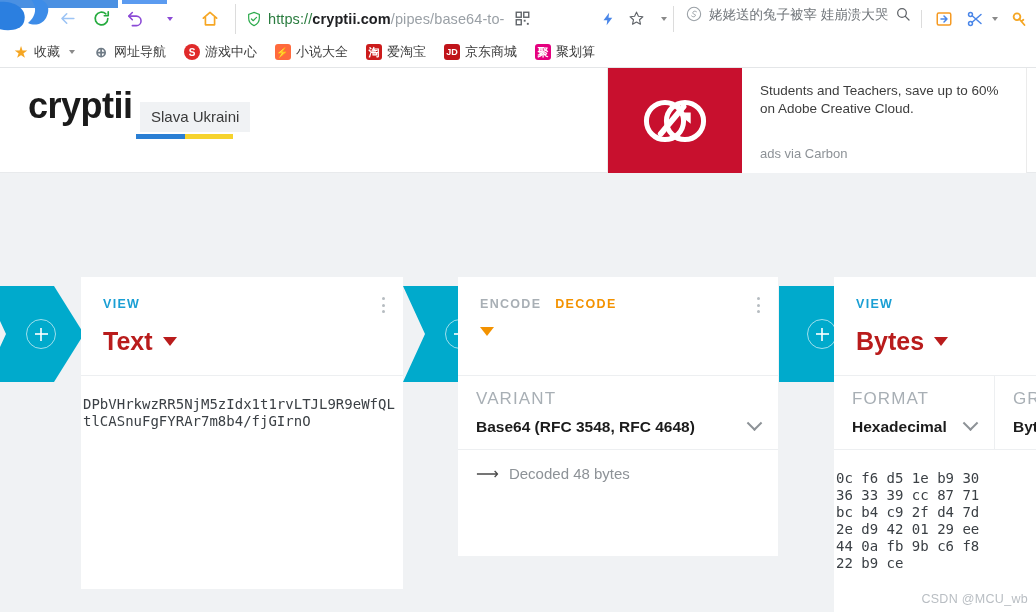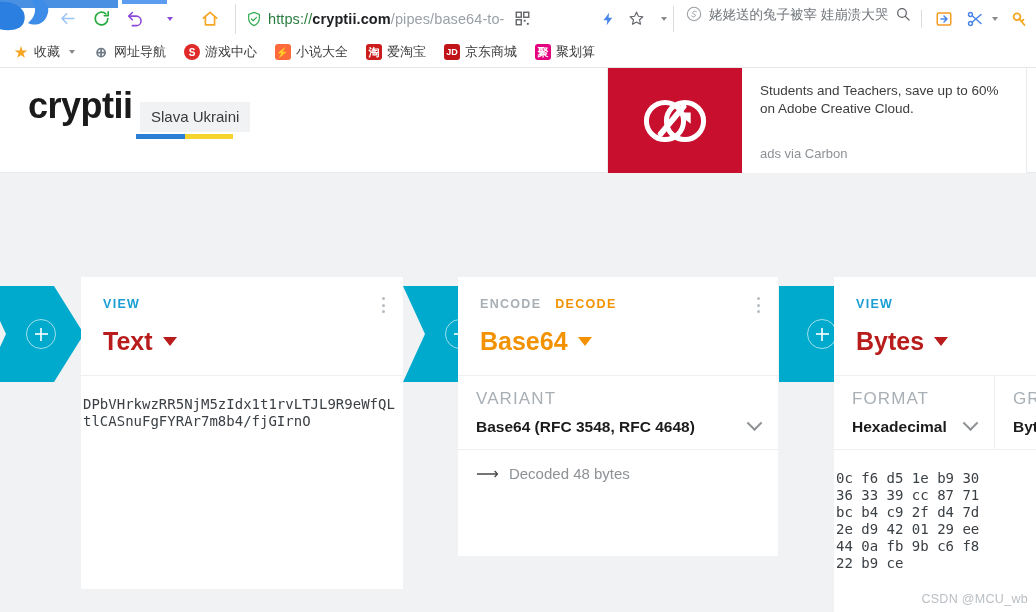--- a/index.html
+++ b/index.html
@@ -355,21 +355,20 @@
         <div class="plus-circle" style="margin-left:14px"></div>
       </div>
 
       <div class="card" style="left:458px; top:104px; width:320px; height:279px;">
         <div class="card-head">
           <div style="display:flex;align-items:center">
             <span class="kicker tab-off">ENCODE</span>
             <span class="kicker tab-on">DECODE</span>
           </div>
           <div class="title orange">
-            <span>Base64</span>
             <span class="tri-down"></span>
           </div>
           <div class="dots">
               <i></i>
               <i></i>
               <i></i>
             </div>
         </div>
         <div class="field-row">
           <div class="field">

